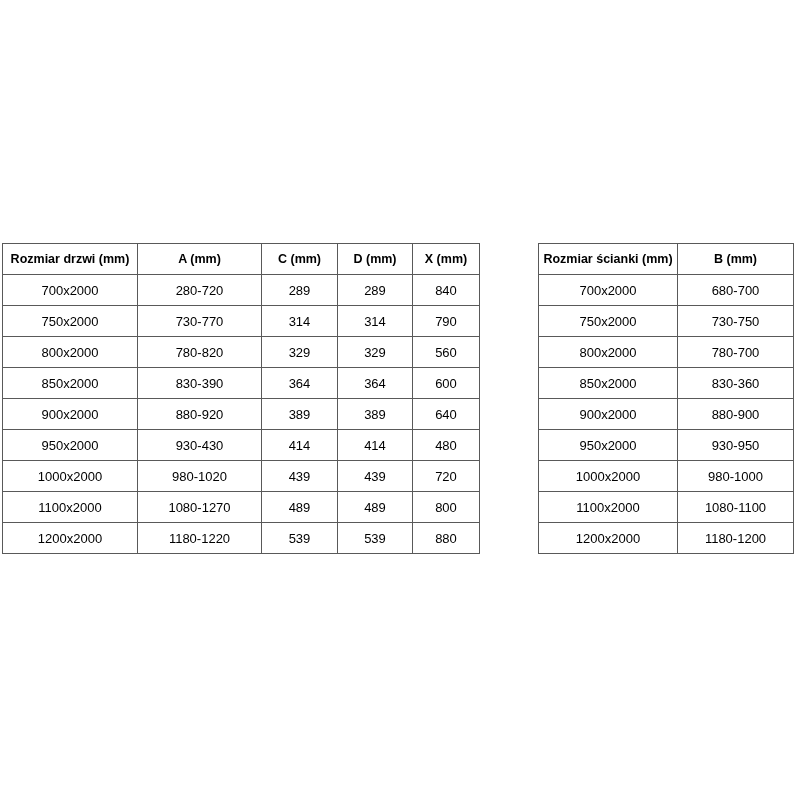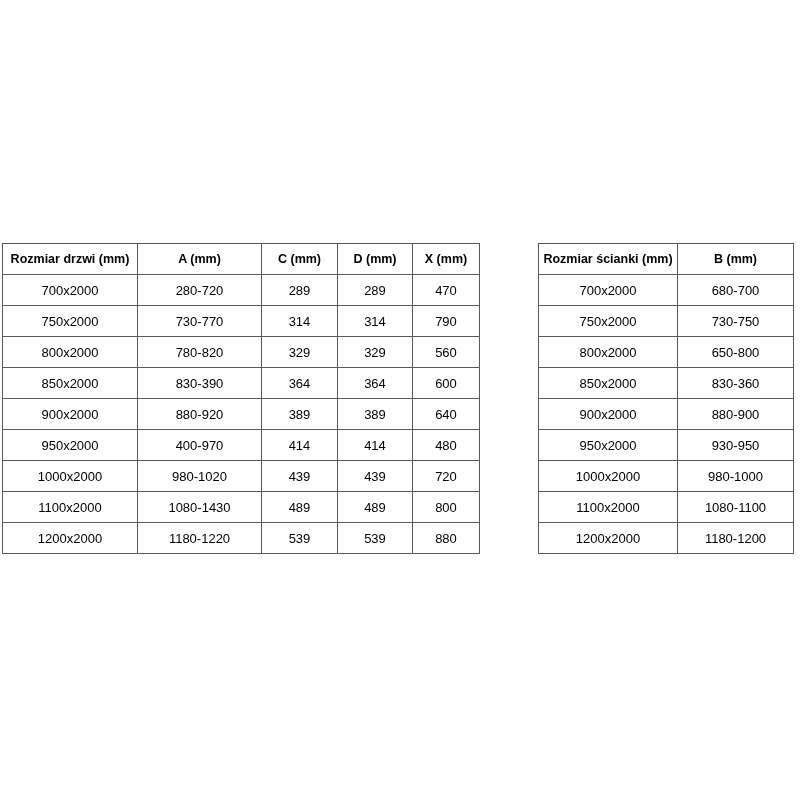--- a/index.html
+++ b/index.html
@@ -66,21 +66,21 @@
           <th>D (mm)</th>
           <th>X (mm)</th>
         </tr>
       </thead>
     <tbody>
         <tr>
           <td>700x2000</td>
           <td>280-720</td>
           <td>289</td>
           <td>289</td>
-          <td>470</td>
+          <td>840</td>
         </tr>
         <tr>
           <td>750x2000</td>
           <td>730-770</td>
           <td>314</td>
           <td>314</td>
           <td>790</td>
         </tr>
         <tr>
           <td>800x2000</td>
@@ -98,35 +98,35 @@
         </tr>
         <tr>
           <td>900x2000</td>
           <td>880-920</td>
           <td>389</td>
           <td>389</td>
           <td>640</td>
         </tr>
         <tr>
           <td>950x2000</td>
-          <td>400-970</td>
+          <td>930-430</td>
           <td>414</td>
           <td>414</td>
           <td>480</td>
         </tr>
         <tr>
           <td>1000x2000</td>
           <td>980-1020</td>
           <td>439</td>
           <td>439</td>
           <td>720</td>
         </tr>
         <tr>
           <td>1100x2000</td>
-          <td>1080-1430</td>
+          <td>1080-1270</td>
           <td>489</td>
           <td>489</td>
           <td>800</td>
         </tr>
         <tr>
           <td>1200x2000</td>
           <td>1180-1220</td>
           <td>539</td>
           <td>539</td>
           <td>880</td>
@@ -149,21 +149,21 @@
         <tr>
           <td>700x2000</td>
           <td>680-700</td>
         </tr>
         <tr>
           <td>750x2000</td>
           <td>730-750</td>
         </tr>
         <tr>
           <td>800x2000</td>
-          <td>650-800</td>
+          <td>780-700</td>
         </tr>
         <tr>
           <td>850x2000</td>
           <td>830-360</td>
         </tr>
         <tr>
           <td>900x2000</td>
           <td>880-900</td>
         </tr>
         <tr>

